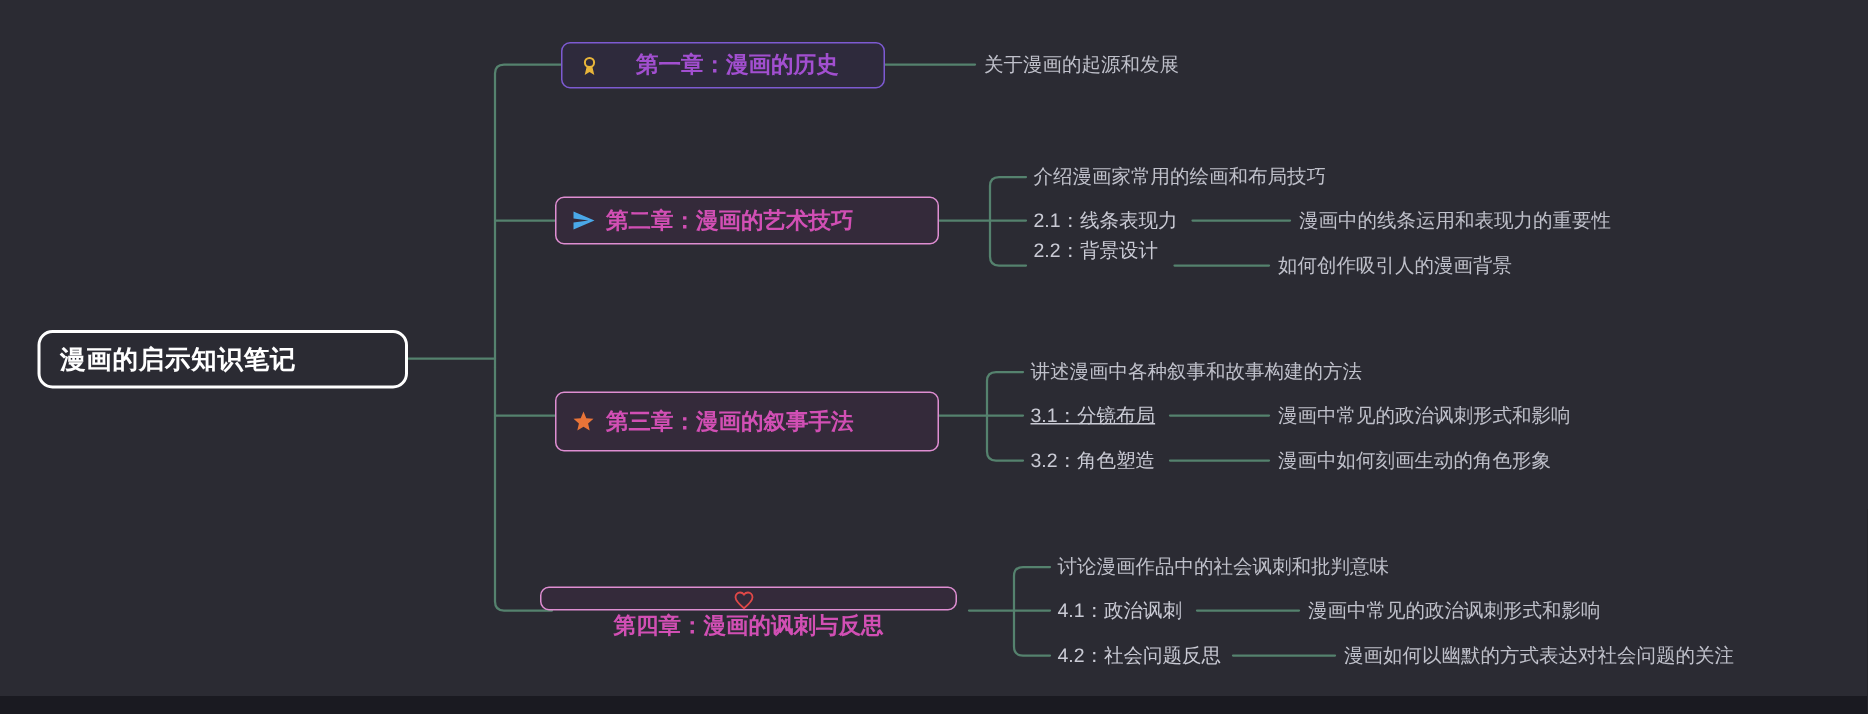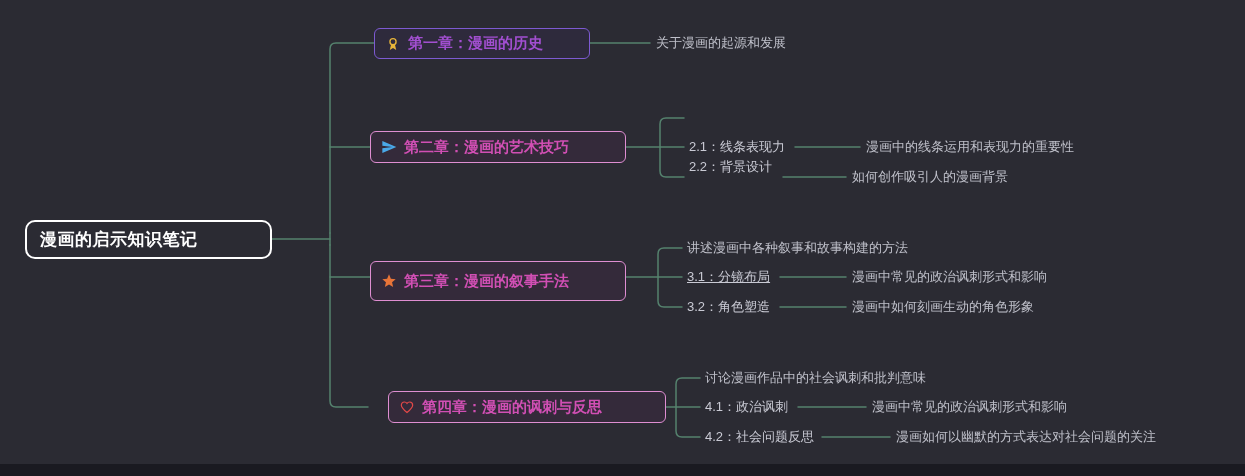--- a/index.html
+++ b/index.html
@@ -20,25 +20,25 @@
   }
   .root-node .root-label { color:#ffffff; font-weight:bold; font-size:17px; letter-spacing:0.5px; white-space:nowrap; }
 
   .node {
     position:absolute; display:flex; align-items:center;
     padding:0 10px; border-radius:6px; border:1.5px solid;
     white-space:nowrap; cursor:pointer;
   }
   .node .icon { display:flex; align-items:center; margin-right:7px; }
   .node .title { font-size:15px; font-weight:bold; }
-  .node-1 { left:374px; top:28px;  width:216px; height:31px; border-color:#7d5ad2; background:#2e2a3c; }
+  .node-1 { left:374px; top:28px;  width:216px; height:31px; border-color:#7d5ad2; background:#2e2a3c;gap:16px; }
   .node-1 .title { color:#a24fd0; }
   .node-2 { left:370px; top:131px; width:256px; height:32px; border-color:#df8ed2; background:#342a3a; }
   .node-3 { left:370px; top:261px; width:256px; height:40px; border-color:#df8ed2; background:#342a3a; }
-  .node-4 { left:388px; top:391px; width:278px; height:32px; border-color:#df8ed2; background:#342a3a; }
+  .node-4 { left:360px; top:391px; width:278px; height:16px; border-color:#df8ed2; background:#342a3a;flex-direction:column; }
   .node-2 .title, .node-3 .title, .node-4 .title { color:#d14fb4; }
 
   .leaf {
     position:absolute; transform:translateY(-50%);
     font-size:13px; color:#c9cad4; white-space:nowrap; cursor:pointer;
   }
   .leaf.desc { color:#bfc0ca; }
 
   .bottom-bar { position:absolute; left:0; bottom:0; width:100%; height:12px; background:#1a1a21; }
 </style>
@@ -87,20 +87,21 @@
   <div class="leaf desc" style="left:656px; top:43px;">关于漫画的起源和发展</div>
 
   <div class="node node-2">
     <span class="icon">
       <svg width="16" height="16" viewBox="0 0 24 24">
         <path d="M2 21l21-9L2 3v7l15 2-15 2z" fill="#4aa8e8"></path>
       </svg>
     </span>
     <span class="title">第二章：漫画的艺术技巧</span>
   </div>
+  <div class="leaf desc" style="left:689px; top:118px;">介绍漫画家常用的绘画和布局技巧</div>
   <div class="leaf" style="left:689px; top:147px;">2.1：线条表现力</div>
   <div class="leaf desc" style="left:866px; top:147px;">漫画中的线条运用和表现力的重要性</div>
   <div class="leaf" style="left:689px; top:167px;">2.2：背景设计</div>
   <div class="leaf desc" style="left:852px; top:177px;">如何创作吸引人的漫画背景</div>
 
   <div class="node node-3">
     <span class="icon">
       <svg width="16" height="16" viewBox="0 0 24 24">
         <path d="M12 17.3l6.2 3.7-1.6-7 5.4-4.7-7.2-.6L12 2 9.2 8.7l-7.2.6 5.4 4.7-1.6 7z" fill="#e87438"></path>
       </svg>

